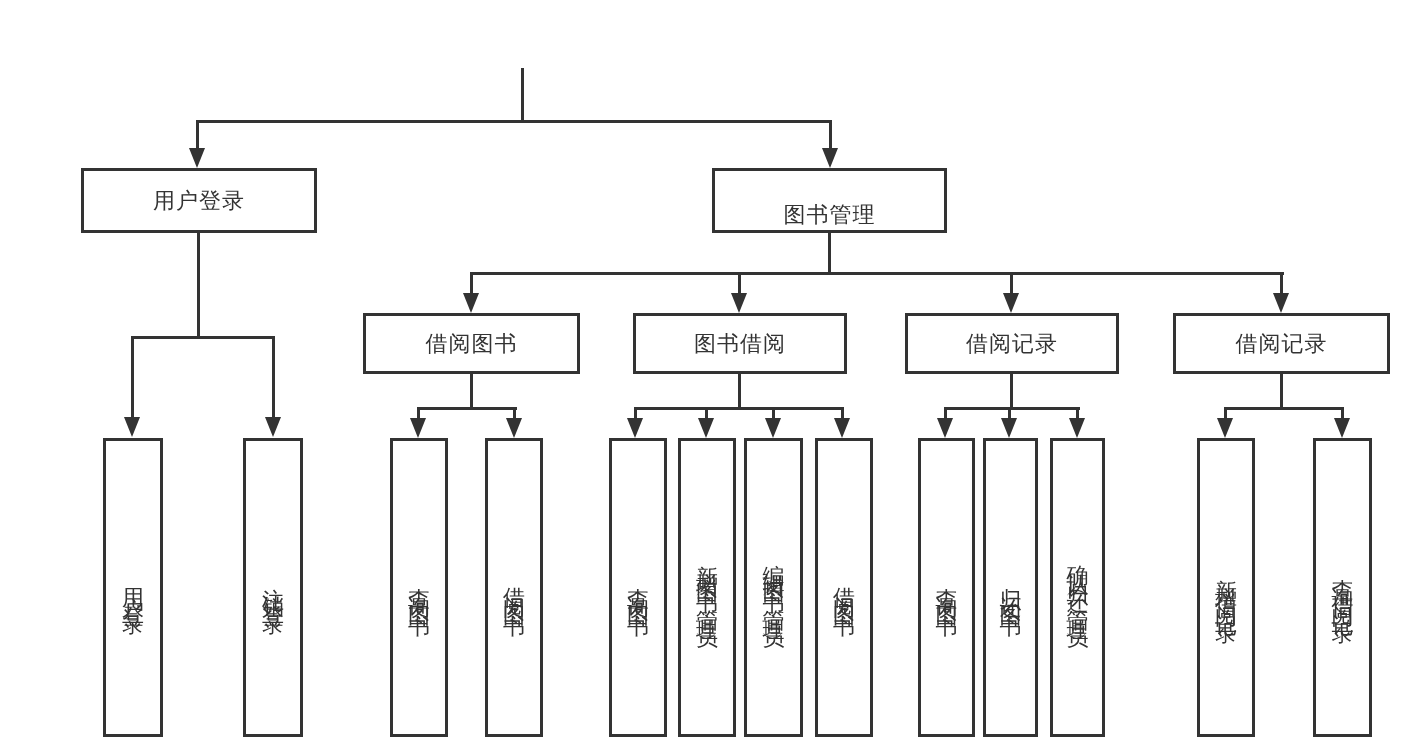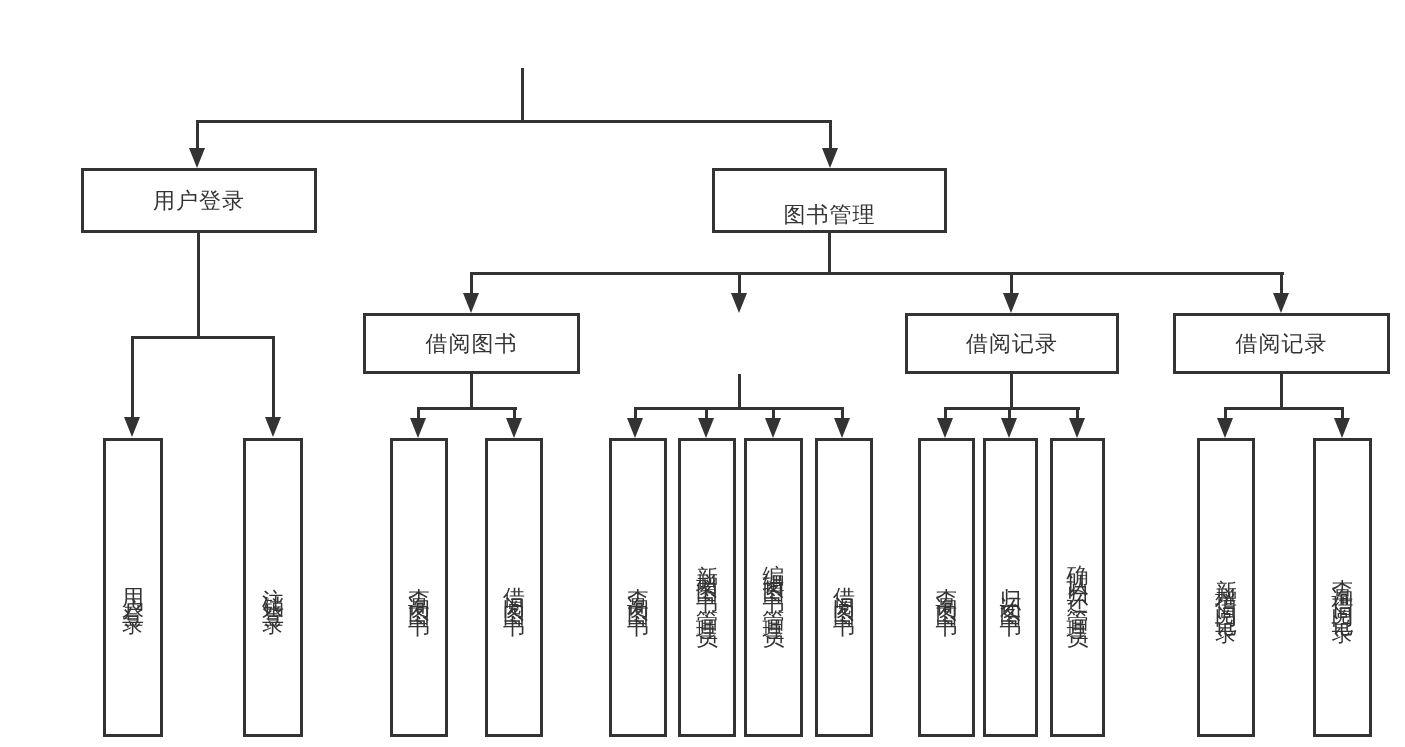--- a/index.html
+++ b/index.html
@@ -62,20 +62,23 @@
   <div class="ah" style="left:463px;top:293px;"></div>
   <div class="ln" style="left:738px;top:272px;width:3px;height:24px;"></div>
   <div class="ah" style="left:731px;top:293px;"></div>
   <div class="ln" style="left:1010px;top:272px;width:3px;height:24px;"></div>
   <div class="ah" style="left:1003px;top:293px;"></div>
   <div class="ln" style="left:1280px;top:272px;width:3px;height:24px;"></div>
   <div class="ah" style="left:1273px;top:293px;"></div>
 
   <div class="hbox" style="left:363px;top:313px;width:217px;height:61px;">
     <span>借阅图书</span>
+  </div>
+  <div class="hbox" style="left:633px;top:313px;width:214px;height:61px;">
+    <span>图书借阅</span>
   </div>
   <div class="hbox" style="left:905px;top:313px;width:214px;height:61px;">
     <span>借阅记录</span>
   </div>
   <div class="hbox" style="left:1173px;top:313px;width:217px;height:61px;">
     <span>借阅记录</span>
   </div>
 
   <div class="ln" style="left:470px;top:374px;width:3px;height:36px;"></div>
   <div class="ln" style="left:417px;top:407px;width:100px;height:3px;"></div>

